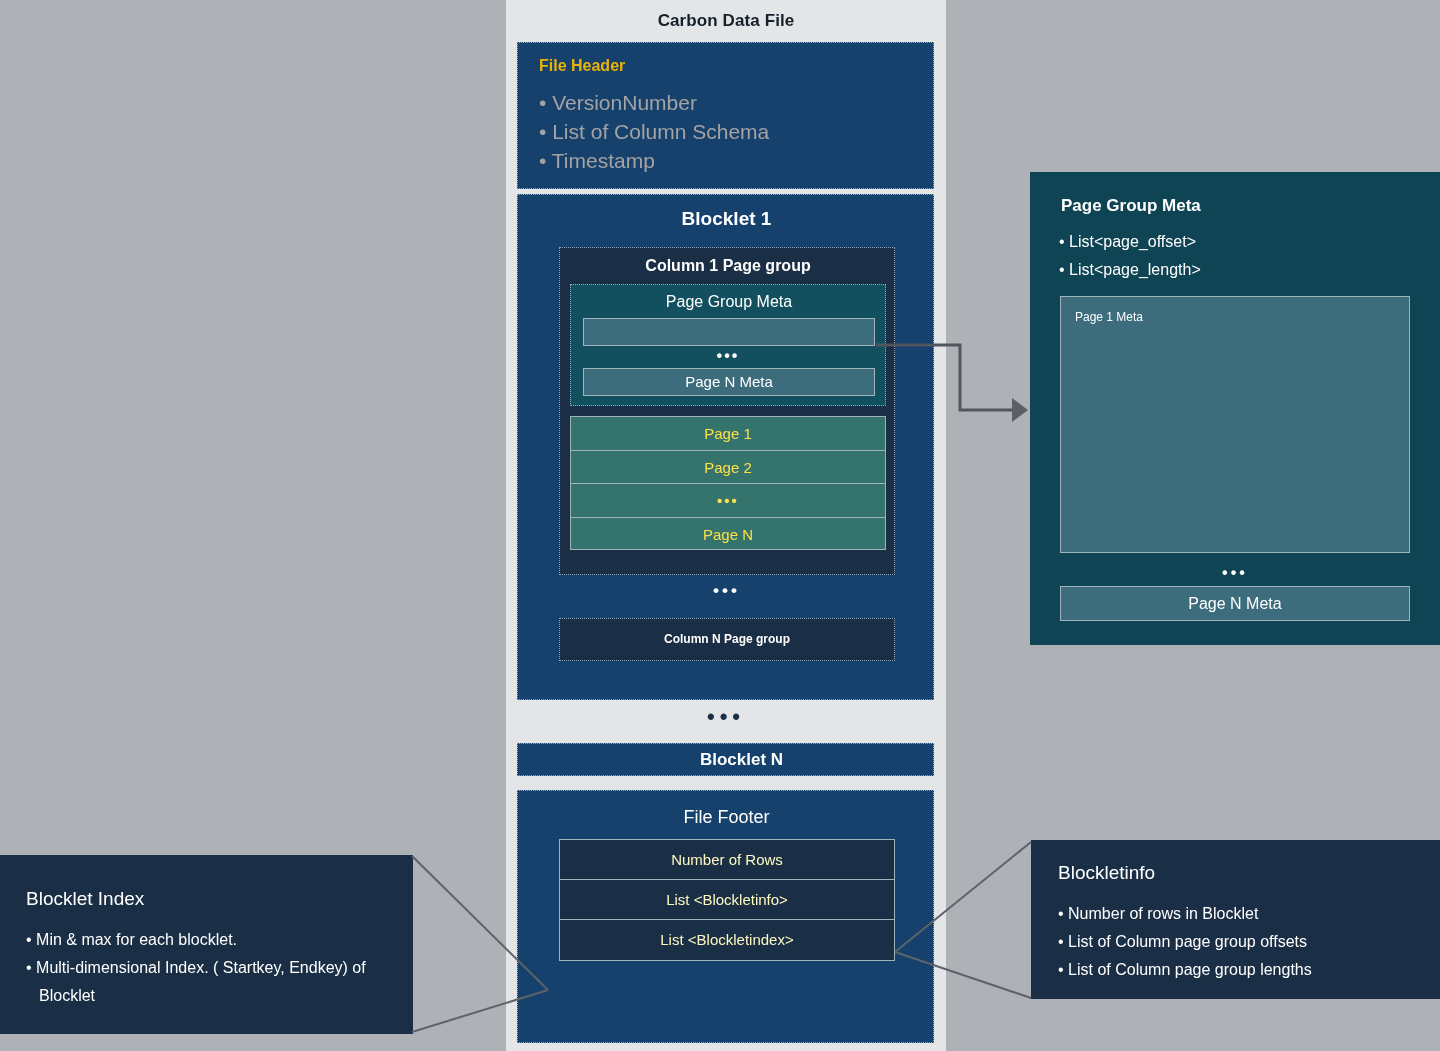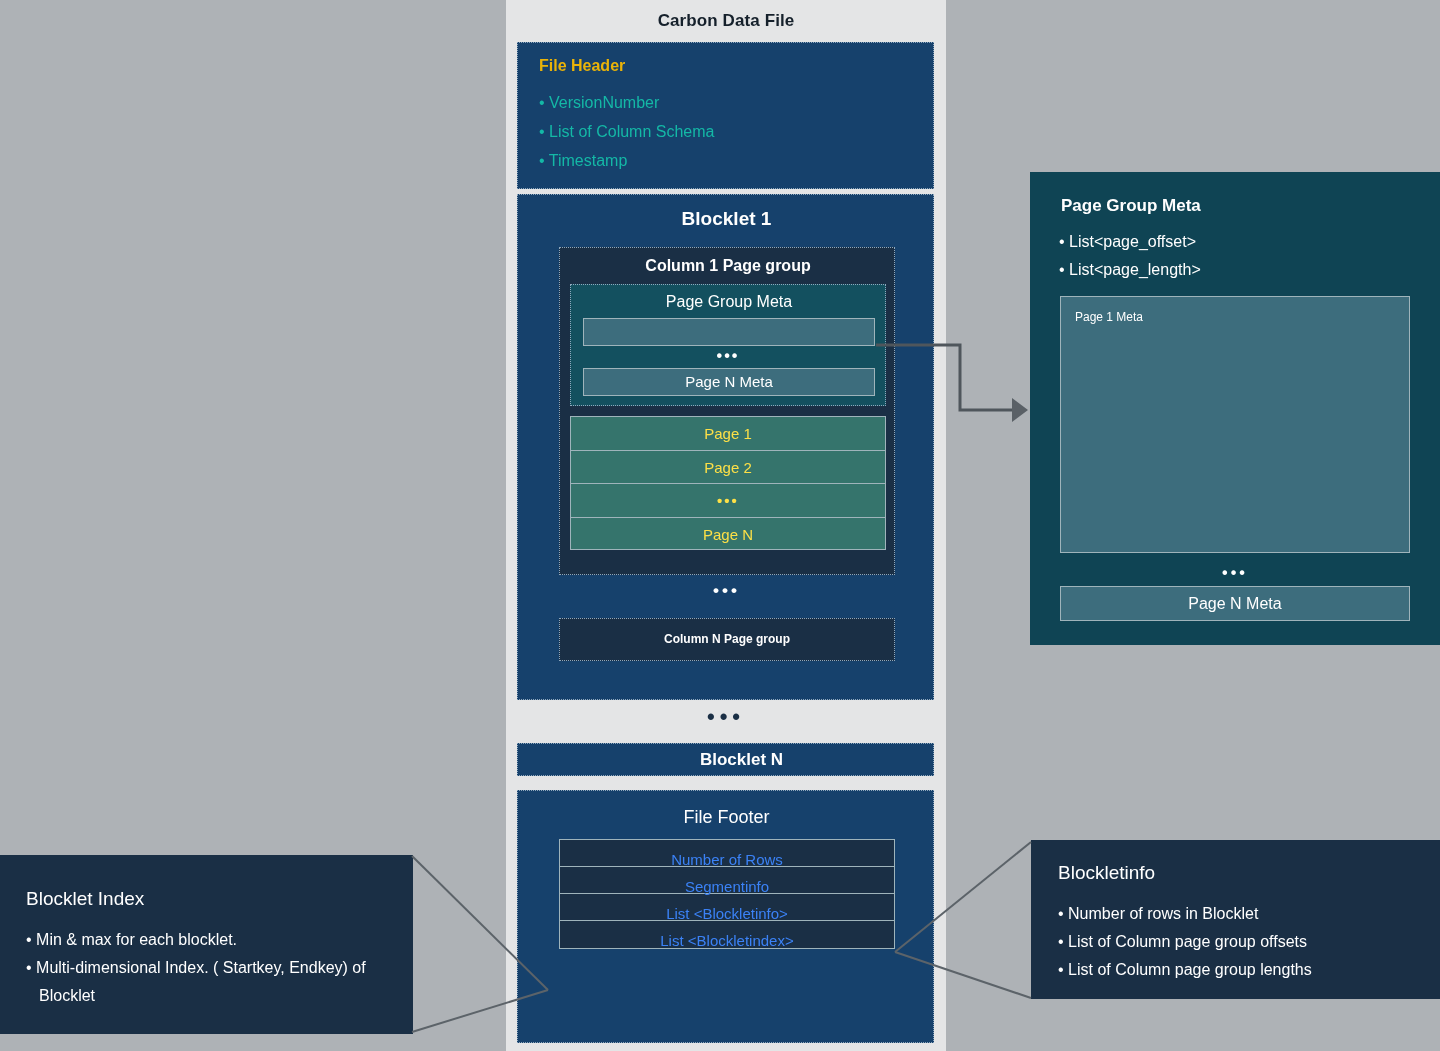--- a/index.html
+++ b/index.html
@@ -27,21 +27,21 @@
   .file-header {
     position: absolute; left: 11px; top: 42px; width: 417px; height: 147px;
     background: #16416c;
   }
   .fh-title {
     position: absolute; left: 21px; top: 14px;
     font-size: 16px; font-weight: bold; color: #eab308;
   }
   .fh-list { position: absolute; left: 21px; top: 45px; }
   .fh-list li {
-    list-style: none; color: #14b8a6; font-size: 16px; line-height: 29px;
+    list-style: none; color: #a3a3a3; font-size: 21px; line-height: 29px;
   }
   .fh-list li::before { content: "• "; }
 
   .blocklet1 {
     position: absolute; left: 11px; top: 194px; width: 417px; height: 506px;
     background: #16416c;
   }
   .b1-title {
     position: absolute; left: 0; top: 13px; width: 417px; text-align: center;
     font-size: 19px; font-weight: bold; color: #fff;
@@ -120,22 +120,22 @@
   }
   .ft-title {
     position: absolute; left: 0; top: 16px; width: 417px; text-align: center;
     font-size: 18px; color: #fff;
   }
   .ft-list {
     position: absolute; left: 41px; top: 48px; width: 336px;
     border: 1px solid #9fb4bb; background: #1a2f45;
   }
   .ft-row {
-    height: 27px; line-height: 39px; text-align: center;
-    font-size: 15px; color: #3b82f6; border-bottom: 1px solid #9fb4bb;
+    height: 40px; line-height: 39px; text-align: center;
+    font-size: 15px; color: #fef9c3; border-bottom: 1px solid #9fb4bb;
   }
   .ft-row:last-child { border-bottom: none; }
 
   
   .pgm-panel {
     position: absolute; left: 1030px; top: 172px; width: 410px; height: 473px;
     background: #0f4454;
   }
   .pgmp-title {
     position: absolute; left: 31px; top: 24px;
@@ -249,21 +249,20 @@
   <div class="center-col" style="background:transparent; pointer-events:none;">
 
     <div class="blockletN blk">
       <span>Blocklet N</span>
     </div>
 
     <div class="footer blk">
       <div class="ft-title">File Footer</div>
       <div class="ft-list">
         <div class="ft-row">Number of Rows</div>
-        <div class="ft-row">Segmentinfo</div>
         <div class="ft-row">List &lt;Blockletinfo&gt;</div>
         <div class="ft-row">List &lt;Blockletindex&gt;</div>
       </div>
     </div>
   </div>
 
   <div class="pgm-panel">
     <div class="pgmp-title">Page Group Meta</div>
     <ul class="pgmp-list">
       <li>List&lt;page_offset&gt;</li>

